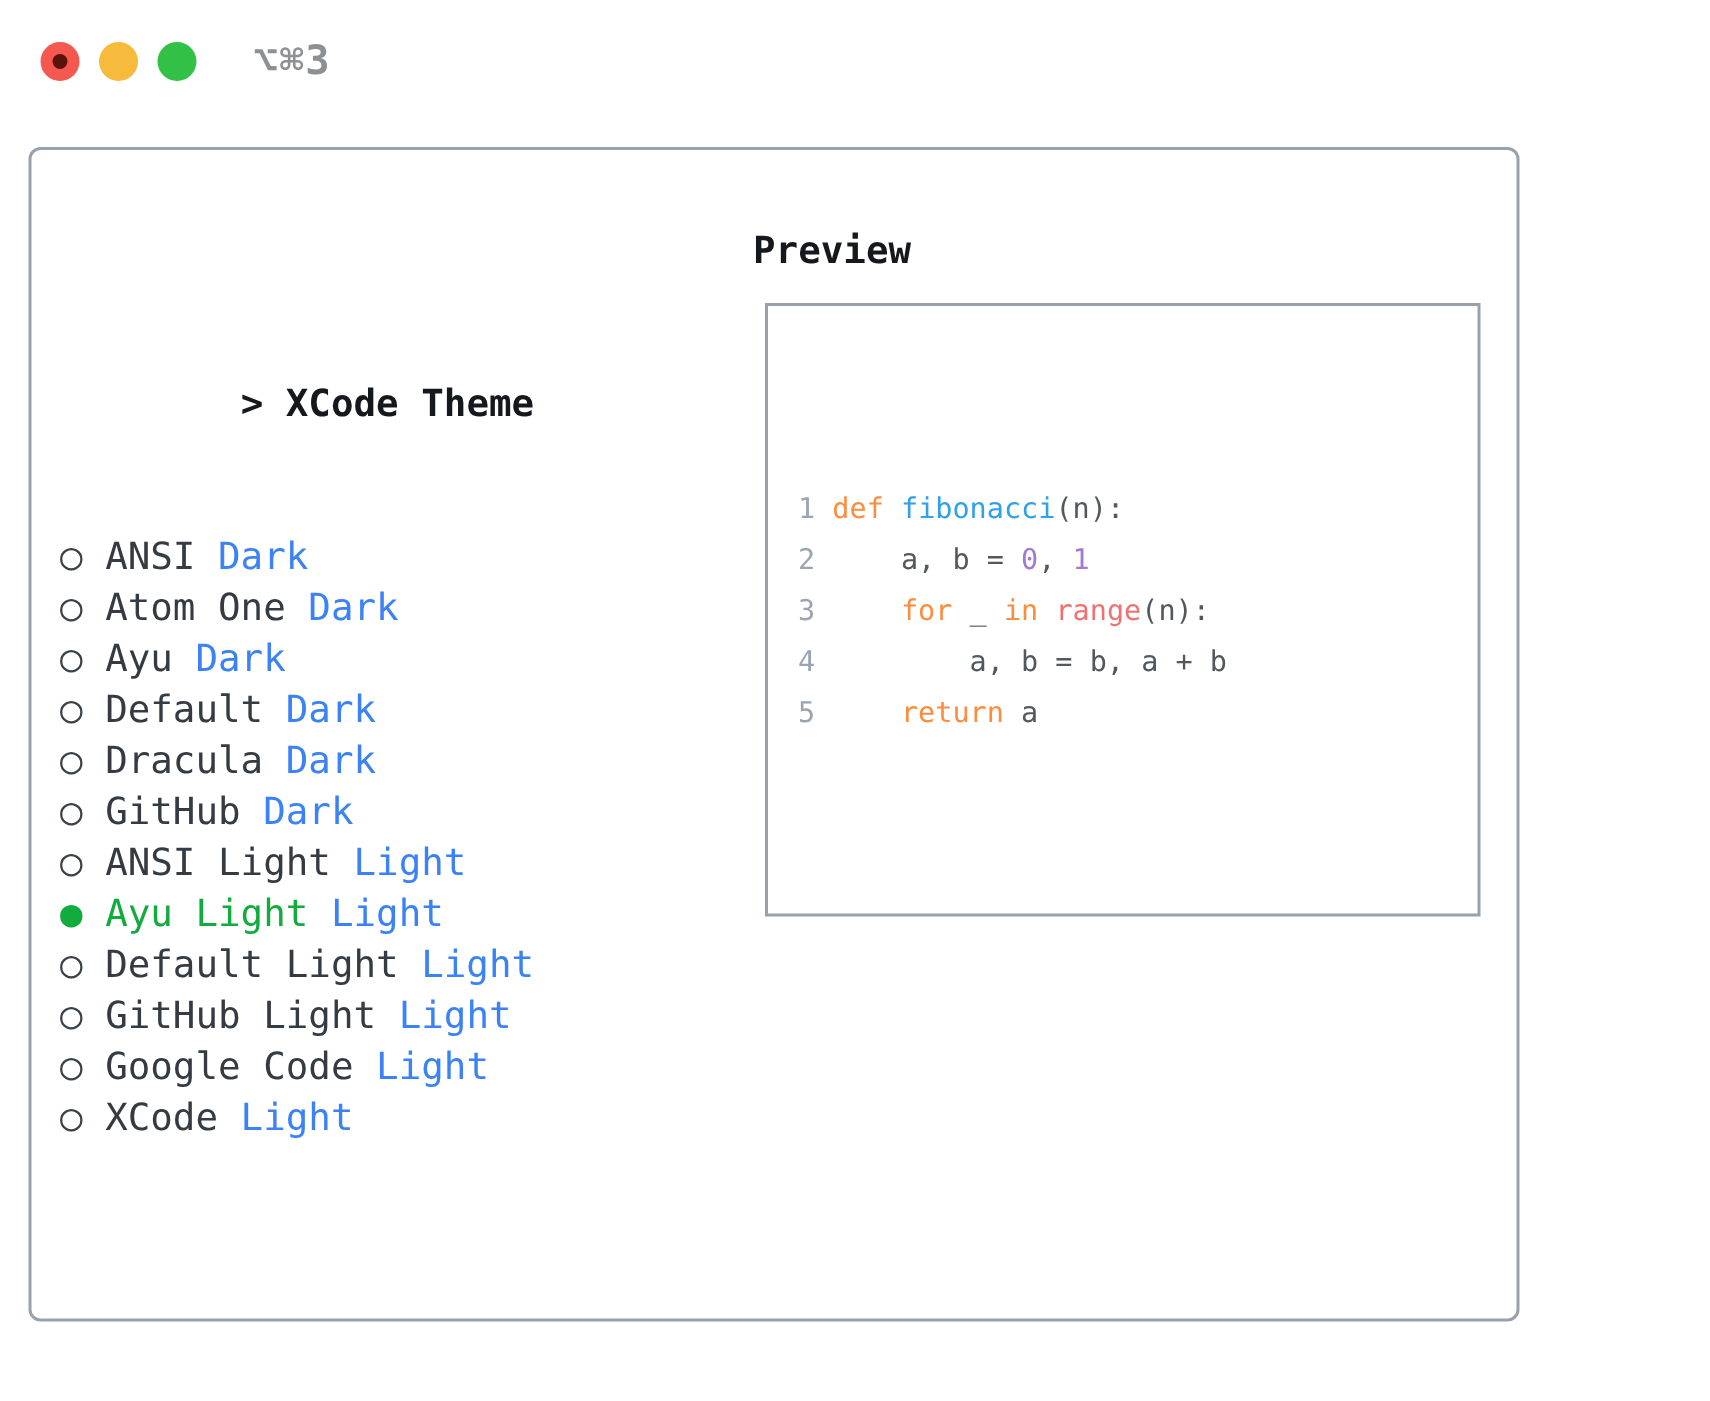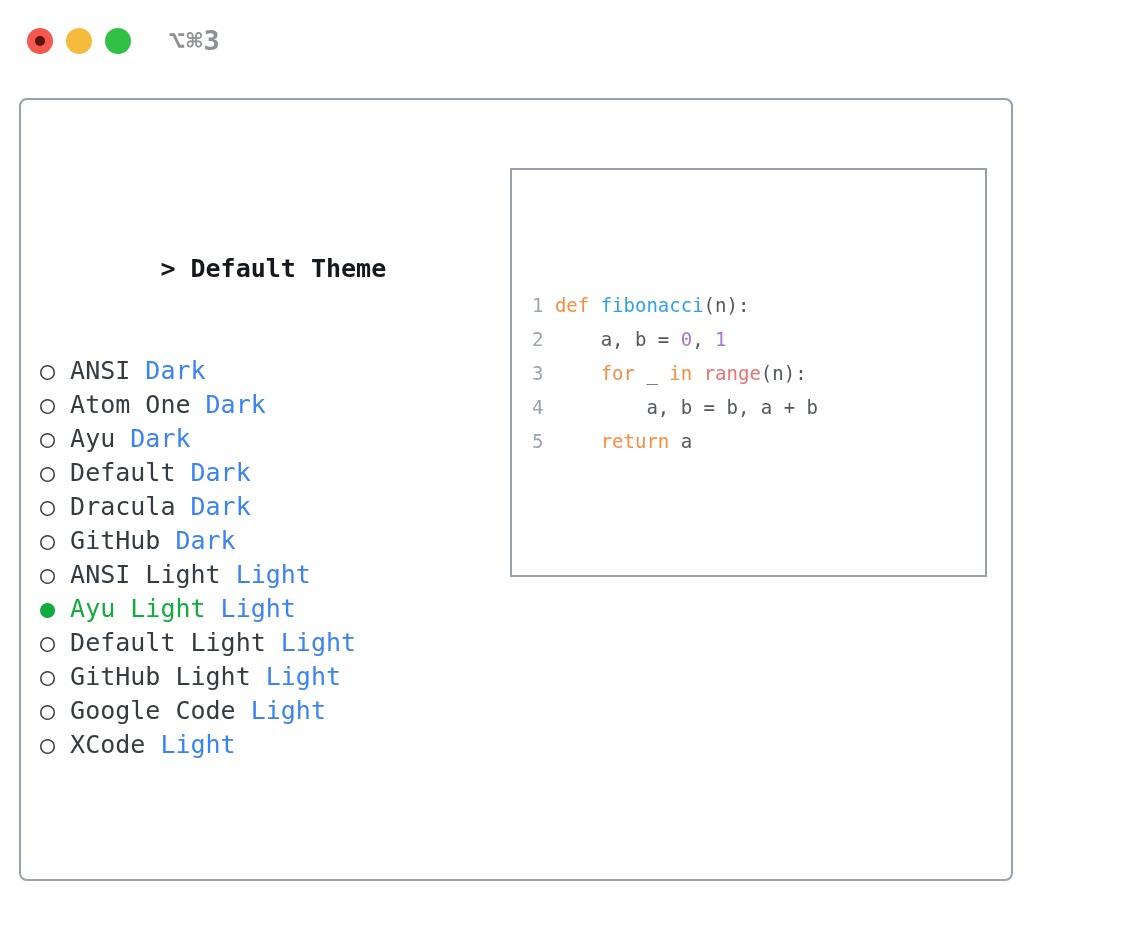--- a/index.html
+++ b/index.html
@@ -54,38 +54,39 @@
     </button>
     <button class="light min"></button>
     <button class="light zoom"></button>
     <span class="win-title">⌥⌘3</span>
   </div>
 
   <div class="panel">
 
     <div class="left-col">
       <div class="row header">
-        <span class="marker">&gt;</span><span>Default Theme</span>
+        <span class="marker">&gt;</span><span>XCode Theme</span>
       </div>
 
       <div id="theme-items"><div class="row theme-option"><span class="marker">○</span><span class="name">ANSI</span><span class="badge">Dark</span></div><div class="row theme-option"><span class="marker">○</span><span class="name">Atom One</span><span class="badge">Dark</span></div><div class="row theme-option"><span class="marker">○</span><span class="name">Ayu</span><span class="badge">Dark</span></div><div class="row theme-option"><span class="marker">○</span><span class="name">Default</span><span class="badge">Dark</span></div><div class="row theme-option"><span class="marker">○</span><span class="name">Dracula</span><span class="badge">Dark</span></div><div class="row theme-option"><span class="marker">○</span><span class="name">GitHub</span><span class="badge">Dark</span></div><div class="row theme-option"><span class="marker">○</span><span class="name">ANSI Light</span><span class="badge">Light</span></div><div class="row theme-option"><span class="marker" style="color: rgb(18, 171, 61);">●</span><span class="name" style="color: rgb(18, 171, 61);">Ayu Light</span><span class="badge">Light</span></div><div class="row theme-option"><span class="marker">○</span><span class="name">Default Light</span><span class="badge">Light</span></div><div class="row theme-option"><span class="marker">○</span><span class="name">GitHub Light</span><span class="badge">Light</span></div><div class="row theme-option"><span class="marker">○</span><span class="name">Google Code</span><span class="badge">Light</span></div><div class="row theme-option"><span class="marker">○</span><span class="name">XCode</span><span class="badge">Light</span></div></div>
 
       <div class="spacer"></div>
 
       
 
       
 
       
 
       
       
     </div>
 
     <div class="right-col">
+      <div class="preview-title">Preview</div>
       <div class="preview-box">
         <div id="code-lines"><div class="cline"><span class="lnum">1</span><span style="color: rgb(250, 141, 62);">def</span><span style="color: rgb(82, 88, 94);"> </span><span style="color: rgb(46, 161, 232);">fibonacci</span><span style="color: rgb(82, 88, 94);">(n):</span></div><div class="cline"><span class="lnum">2</span><span style="color: rgb(82, 88, 94);">    a, b = </span><span style="color: rgb(163, 122, 204);">0</span><span style="color: rgb(82, 88, 94);">, </span><span style="color: rgb(163, 122, 204);">1</span></div><div class="cline"><span class="lnum">3</span><span style="color: rgb(82, 88, 94);">    </span><span style="color: rgb(250, 141, 62);">for</span><span style="color: rgb(82, 88, 94);"> _ </span><span style="color: rgb(250, 141, 62);">in</span><span style="color: rgb(82, 88, 94);"> </span><span style="color: rgb(240, 113, 113);">range</span><span style="color: rgb(82, 88, 94);">(n):</span></div><div class="cline"><span class="lnum">4</span><span style="color: rgb(82, 88, 94);">        a, b = b, a + b</span></div><div class="cline"><span class="lnum">5</span><span style="color: rgb(82, 88, 94);">    </span><span style="color: rgb(250, 141, 62);">return</span><span style="color: rgb(82, 88, 94);"> a</span></div></div>
         <div class="code-spacer"></div>
         
       </div>
     </div>
 
   </div>
 </div>
 

